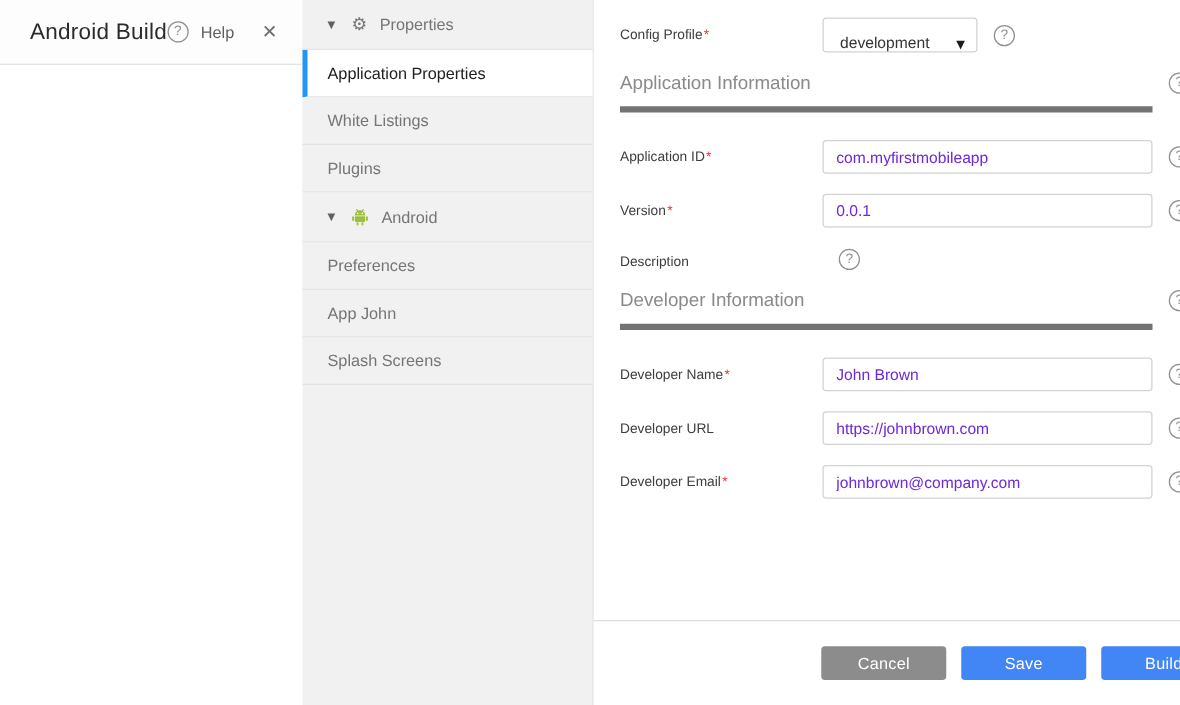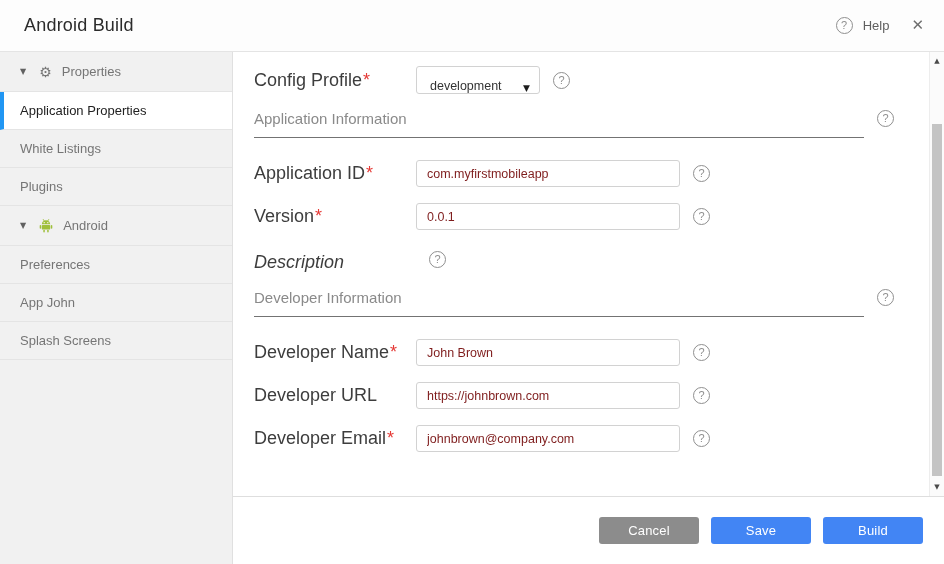--- a/index.html
+++ b/index.html
@@ -4,21 +4,21 @@
 <style>
   * { box-sizing: border-box; }
   html, body { margin:0; padding:0; }
   body {
     width:944px; height:564px; overflow:hidden;
     font-family:"Liberation Sans", sans-serif;
     background:#ffffff; color:#424242;
   }
   .glyph { font-family:"DejaVu Sans", sans-serif; }
 
-  .dialog { width:944px; height:564px; display:flex; flex-direction:column; background:#fff; }
+  .dialog { width:944px; height:564px; display:flex; flex-direction:row; background:#fff; }
 
   
   .header {
     height:52px; flex:0 0 auto; display:flex; align-items:center;
     background:#fdfdfd; border-bottom:1px solid #e4e4e4;
   }
   .dlg-title { margin-left:24px; font-size:18px; font-weight:500; color:#2b2b2b; letter-spacing:.2px; }
   .header-right { margin-left:auto; display:flex; align-items:center; margin-right:20px; }
   .help-btn { display:flex; align-items:center; cursor:pointer; }
   .qicon {
@@ -46,43 +46,43 @@
   .side-item.selected {
     background:#ffffff; color:#212121; border-left:4px solid #2196F3; padding-left:16px;
   }
 
   
   .main { flex:1; display:flex; flex-direction:column; min-width:0; background:#fff; }
   .content { flex:1; position:relative; border-bottom:1px solid #dedede; min-height:0; }
   .form { padding:14px 50px 0 21px; }
 
   .row { display:flex; align-items:center; margin-bottom:16px; }
-  .flabel { width:162px; flex:0 0 auto; font-size:18px; color:#3d3d3d; }
+  .flabel { width:162px; flex:0 0 auto; font-size:11px; color:#3d3d3d; }
   .req { color:#e53935; margin-left:1px; }
 
   .select-box {
     width:124px; height:28px; border:1px solid #d2d2d2; border-radius:3px;
     display:flex; align-items:flex-end; padding:0 9px 0 13px; font-size:12.5px; color:#333;
     background:#fff; cursor:pointer;
   }
   .select-caret { margin-left:auto; font-size:9px; color:#1c1c1c; }
 
   .text-input {
     width:264px; height:27px; border:1px solid #d2d2d2; border-radius:3px;
-    padding:0 10px; font-size:12.5px; color:#7f1d1d; font-family:inherit; background:#fff;
+    padding:0 10px; font-size:12.5px; color:#6d28d9; font-family:inherit; background:#fff;
   }
   .row .qicon { margin-left:13px; }
 
   .section-head { display:flex; align-items:flex-start; margin:15px 0 22px 0; }
-  .stitle-wrap { flex:1; border-bottom:1px solid #737373; padding-bottom:9px; }
+  .stitle-wrap { flex:1; border-bottom:5px solid #737373; padding-bottom:9px; }
   .stitle { font-size:15px; color:#8a8a8a; }
   .section-head .qicon { margin-left:13px; margin-top:0; }
 
   .desc-row { align-items:flex-start; }
-  .desc-row .flabel { margin-top:6px;font-style:italic; }
+  .desc-row .flabel { margin-top:6px; }
   .desc-area {
     width:461px; height:47px; border:1px solid #d2d2d2; border-radius:3px;
     padding:6px 10px; font-size:12.5px; color:#424242; font-family:inherit;
     resize:both; background:#fff;
   }
   .desc-row .qicon { align-self:center; }
 
   
   .scrollbar {
     position:absolute; top:0; right:0; bottom:0; width:15px;

